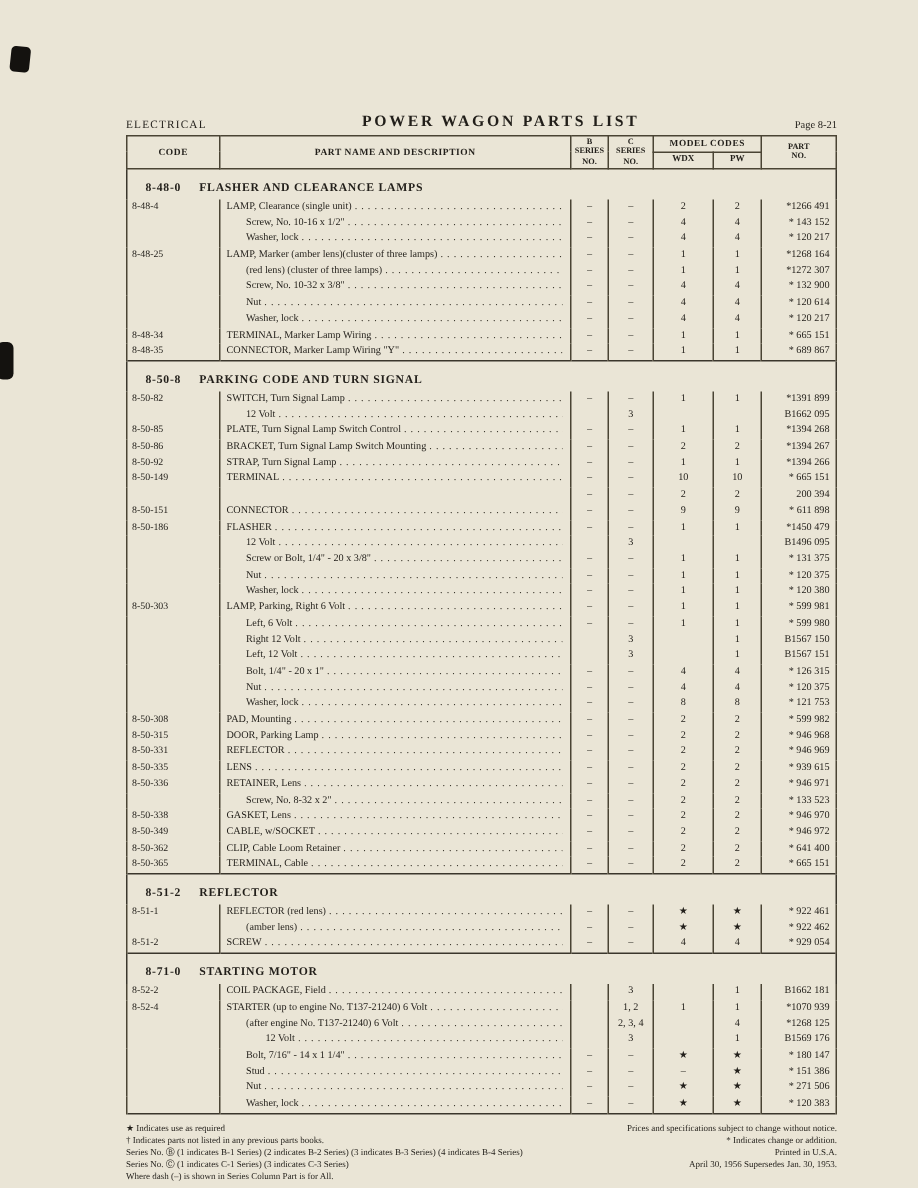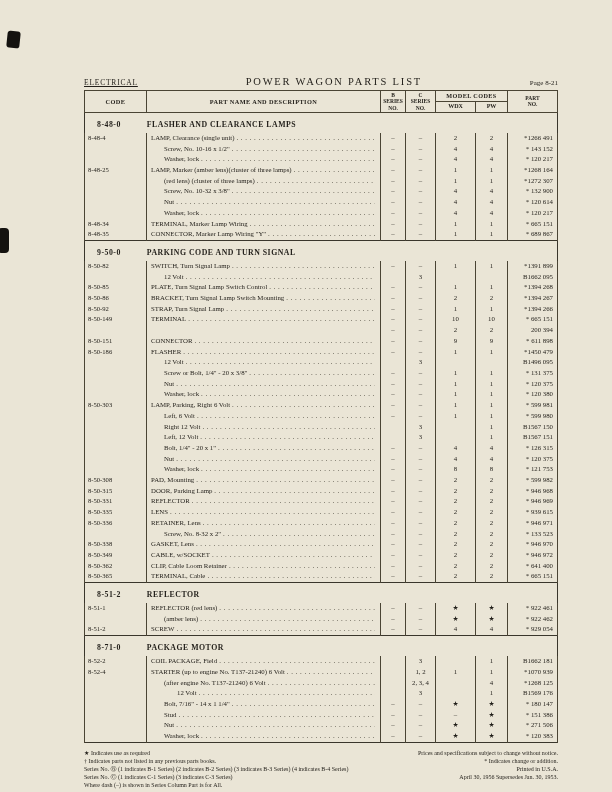--- a/index.html
+++ b/index.html
@@ -10,40 +10,40 @@
     color:#221f1a;
     overflow:hidden;
   }
   .artifact { position:absolute; background:#14120f; }
   .artifact.a1 { left:7px; top:31px; width:13px; height:17px; border-radius:3px; transform:rotate(6deg); }
   .artifact.a2 { left:-2px; top:228px; width:11px; height:25px; border-radius:4px; }
 
   .content { position:absolute; left:84px; top:76px; width:474px; }
 
   .header { display:flex; align-items:flex-end; margin-bottom:3px; }
-  .header-left { font-size:7.5px; letter-spacing:0.8px; text-decoration:underline; }
-  .header-title { flex:1; text-align:center; font-weight:normal; font-size:10.5px; letter-spacing:1.8px; }
+  .header-left { font-size:7.5px; letter-spacing:0.8px; }
+  .header-title { flex:1; text-align:center; font-weight:bold; font-size:10.5px; letter-spacing:1.8px; }
   .header-right { font-size:7px; }
 
   table { width:100%; border-collapse:collapse; table-layout:fixed; border:1px solid #3a362c; }
   th, td { border-left:1px solid #4a4434; border-right:1px solid #4a4434; }
   thead th { border:1px solid #4a4434; font-weight:bold; text-align:center; vertical-align:middle; padding:1px 0; }
   th.big-h { font-size:6.3px; letter-spacing:0.4px; }
   th.small-h { font-size:5.5px; }
   .stack span { display:block; line-height:1.15; }
   th.model-h { font-size:6.2px; letter-spacing:0.4px; }
   tr.h2 th { font-size:6px; padding:1px 0 2px 0; }
 
   tr.section-row td {
     border-left:1px solid #3a362c; border-right:1px solid #3a362c;
     border-top:1px solid #3a362c;
     padding:7px 0 4px 12px;
     font-weight:bold; font-size:7.8px; letter-spacing:0.5px;
   }
-  .sec-id { margin-right:26px; }
+  .sec-id { margin-right:12px; }
 
   tr.data-row td { line-height:8.7px; vertical-align:baseline; }
   td.code { font-size:6.6px; padding-left:3px; }
   td.desc { font-size:6.8px; padding:0 3px 0 4px; overflow:hidden; }
   .descwrap { display:flex; align-items:baseline; overflow:hidden; }
   .descwrap.ind1 { padding-left:13px; }
   .descwrap.ind2 { padding-left:26px; }
   .dt { white-space:nowrap; }
   .leader { flex:1 1 auto; overflow:hidden; white-space:nowrap; margin:0 2px; color:#3c382e; }
   .leader::after { content:". . . . . . . . . . . . . . . . . . . . . . . . . . . . . . . . . . . . . . . . . . . . . . . . . . . . . . . . . . . . . ."; letter-spacing:0.5px; }
@@ -242,21 +242,21 @@
               <span class="leader"></span>
             </div>
           </td>
           <td class="num">–</td>
           <td class="num">–</td>
           <td class="num">1</td>
           <td class="num">1</td>
           <td class="part">* 689 867</td>
         </tr>
         <tr class="section-row">
-          <td colspan="7"><span class="sec-id">9-50-0</span><span class="sec-title">PARKING CODE AND TURN SIGNAL</span></td>
+          <td colspan="7"><span class="sec-id">8-50-8</span><span class="sec-title">PARKING CODE AND TURN SIGNAL</span></td>
         </tr>
         <tr class="data-row">
           <td class="code">8-50-82</td>
           <td class="desc">
             <div class="descwrap ind0">
               <span class="dt">SWITCH, Turn Signal Lamp</span>
               <span class="leader"></span>
             </div>
           </td>
           <td class="num">–</td>
@@ -705,21 +705,21 @@
               <span class="leader"></span>
             </div>
           </td>
           <td class="num">–</td>
           <td class="num">–</td>
           <td class="num">4</td>
           <td class="num">4</td>
           <td class="part">* 929 054</td>
         </tr>
         <tr class="section-row">
-          <td colspan="7"><span class="sec-id">8-71-0</span><span class="sec-title">PACKAGE MOTOR</span></td>
+          <td colspan="7"><span class="sec-id">8-71-0</span><span class="sec-title">STARTING MOTOR</span></td>
         </tr>
         <tr class="data-row">
           <td class="code">8-52-2</td>
           <td class="desc">
             <div class="descwrap ind0">
               <span class="dt">COIL PACKAGE, Field</span>
               <span class="leader"></span>
             </div>
           </td>
           <td class="num"></td>

